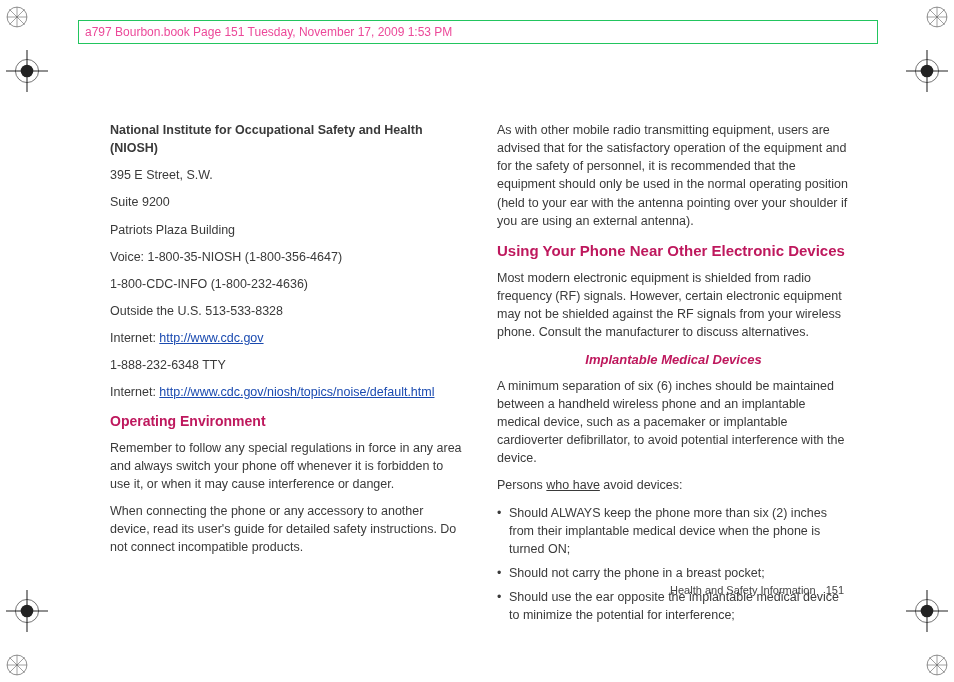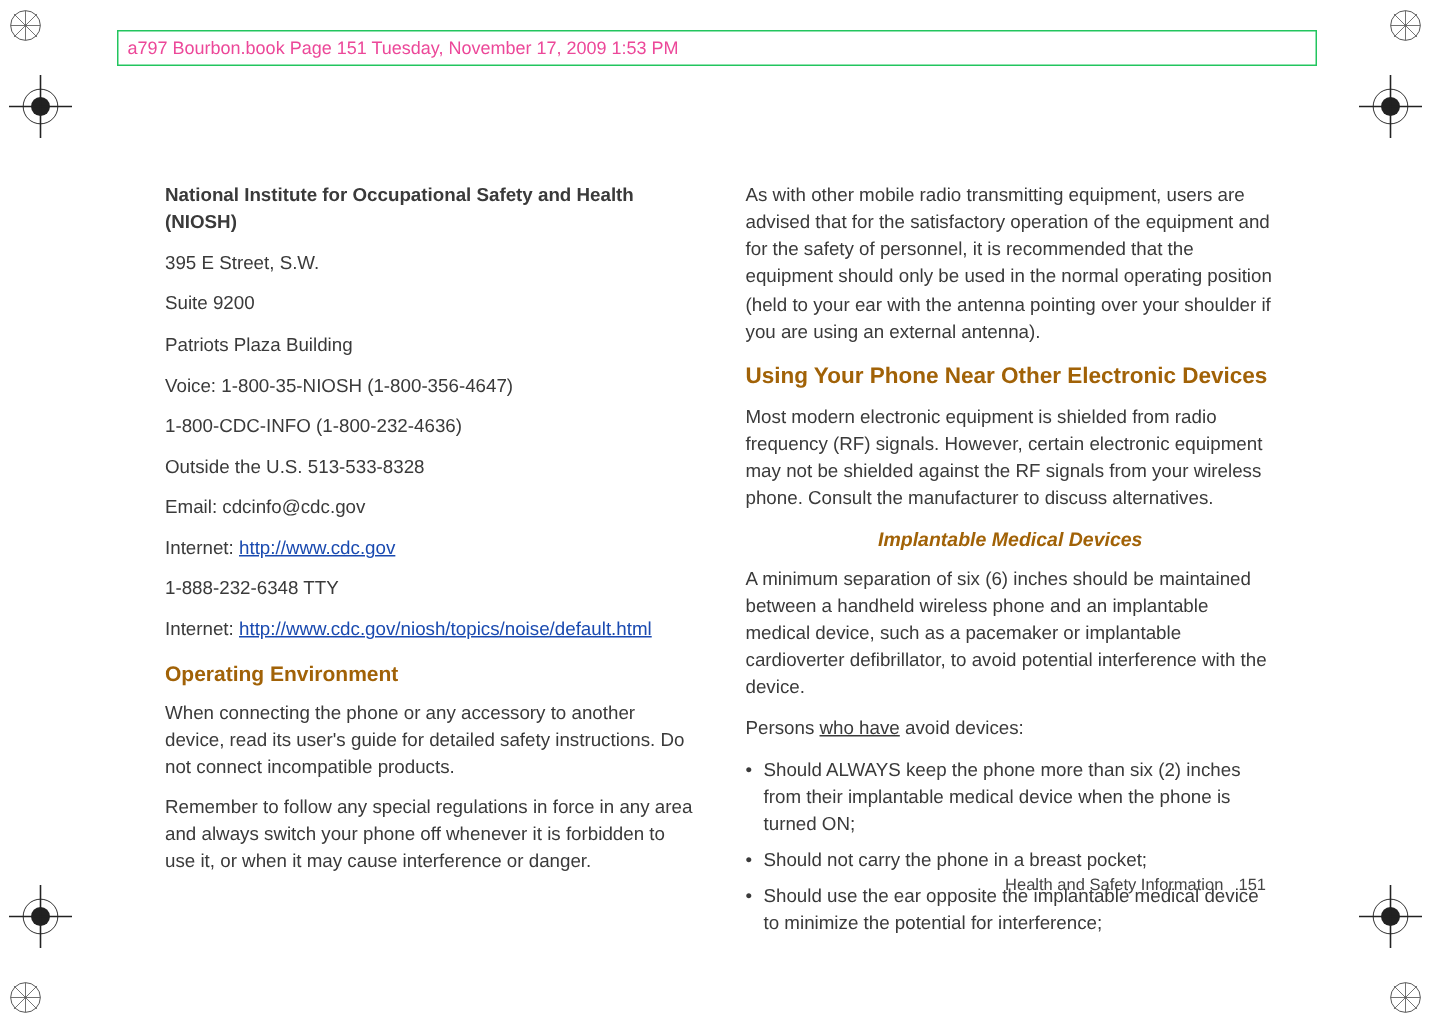--- a/index.html
+++ b/index.html
@@ -15,21 +15,21 @@
   .ci-tl { top:50px; left:6px; }
   .ci-tr { top:50px; right:6px; }
   .ci-bl { bottom:50px; left:6px; }
   .ci-br { bottom:50px; right:6px; }
   .header-box { position:absolute; top:20px; left:78px; width:800px; border:1px solid #22c55e; padding:4px 6px; font-size:12px; color:#ec4899; }
   .page { position:absolute; top:90px; left:110px; width:740px; height:510px; display:flex; gap:34px; font-size:12.5px; line-height:1.45; color:#3a3a3a;margin-top:31px; }
   .col { flex:1; }
   .p { margin-bottom:9px; }
   .bold { font-weight:700; }
   .link { color:#1a4ab0; text-decoration:underline; }
-  .h-blue { color:#a16207; font-weight:800; font-size:14px; margin:10px 0 7px; font-family:Arial,Helvetica,sans-serif; }
+  .h-blue { color:#be185d; font-weight:800; font-size:14px; margin:10px 0 7px; font-family:Arial,Helvetica,sans-serif; }
   .h-blue.big { font-size:15px; }
   .h-blue.ital { font-style:italic; font-weight:700; font-size:13px;text-align:center; }
   ul { list-style:none; }
   li { position:relative; padding-left:12px; margin-bottom:6px; }
   li::before { content:"•"; position:absolute; left:0; }
   .underline { text-decoration:underline; }
   .footer { position:absolute; bottom:86px; right:110px; font-size:11px; color:#444; }
   .footer span.num { margin-left:7px; }
 </style>
 </head>
@@ -119,27 +119,26 @@
 
 <div class="page">
   <div class="col">
     <p class="p bold">National Institute for Occupational Safety and Health (NIOSH)</p>
     <p class="p">395 E Street, S.W.</p>
     <p class="p">Suite 9200</p>
     <p class="p">Patriots Plaza Building</p>
     <p class="p">Voice: 1-800-35-NIOSH (1-800-356-4647)</p>
     <p class="p">1-800-CDC-INFO (1-800-232-4636)</p>
     <p class="p">Outside the U.S. 513-533-8328</p>
-    <p class="p">Email: cdcinfo@cdc.gov</p>
     <p class="p"><span>Internet: </span><a class="link">http://www.cdc.gov</a></p>
     <p class="p">1-888-232-6348 TTY</p>
     <p class="p"><span>Internet: </span><a class="link">http://www.cdc.gov/niosh/topics/noise/default.html</a></p>
     <h2 class="h-blue">Operating Environment</h2>
+    <p class="p">Remember to follow any special regulations in force in any area and always switch your phone off whenever it is forbidden to use it, or when it may cause interference or danger.</p>
     <p class="p">When connecting the phone or any accessory to another device, read its user's guide for detailed safety instructions. Do not connect incompatible products.</p>
-    <p class="p">Remember to follow any special regulations in force in any area and always switch your phone off whenever it is forbidden to use it, or when it may cause interference or danger.</p>
   </div>
 
   <div class="col">
     <p class="p">As with other mobile radio transmitting equipment, users are advised that for the satisfactory operation of the equipment and for the safety of personnel, it is recommended that the equipment should only be used in the normal operating position (held to your ear with the antenna pointing over your shoulder if you are using an external antenna).</p>
     <h2 class="h-blue big">Using Your Phone Near Other Electronic Devices</h2>
     <p class="p">Most modern electronic equipment is shielded from radio frequency (RF) signals. However, certain electronic equipment may not be shielded against the RF signals from your wireless phone. Consult the manufacturer to discuss alternatives.</p>
     <h3 class="h-blue ital">Implantable Medical Devices</h3>
     <p class="p">A minimum separation of six (6) inches should be maintained between a handheld wireless phone and an implantable medical device, such as a pacemaker or implantable cardioverter defibrillator, to avoid potential interference with the device.</p>
     <p class="p"><span>Persons </span><span class="underline">who have</span><span> avoid devices:</span></p>
     <ul>

